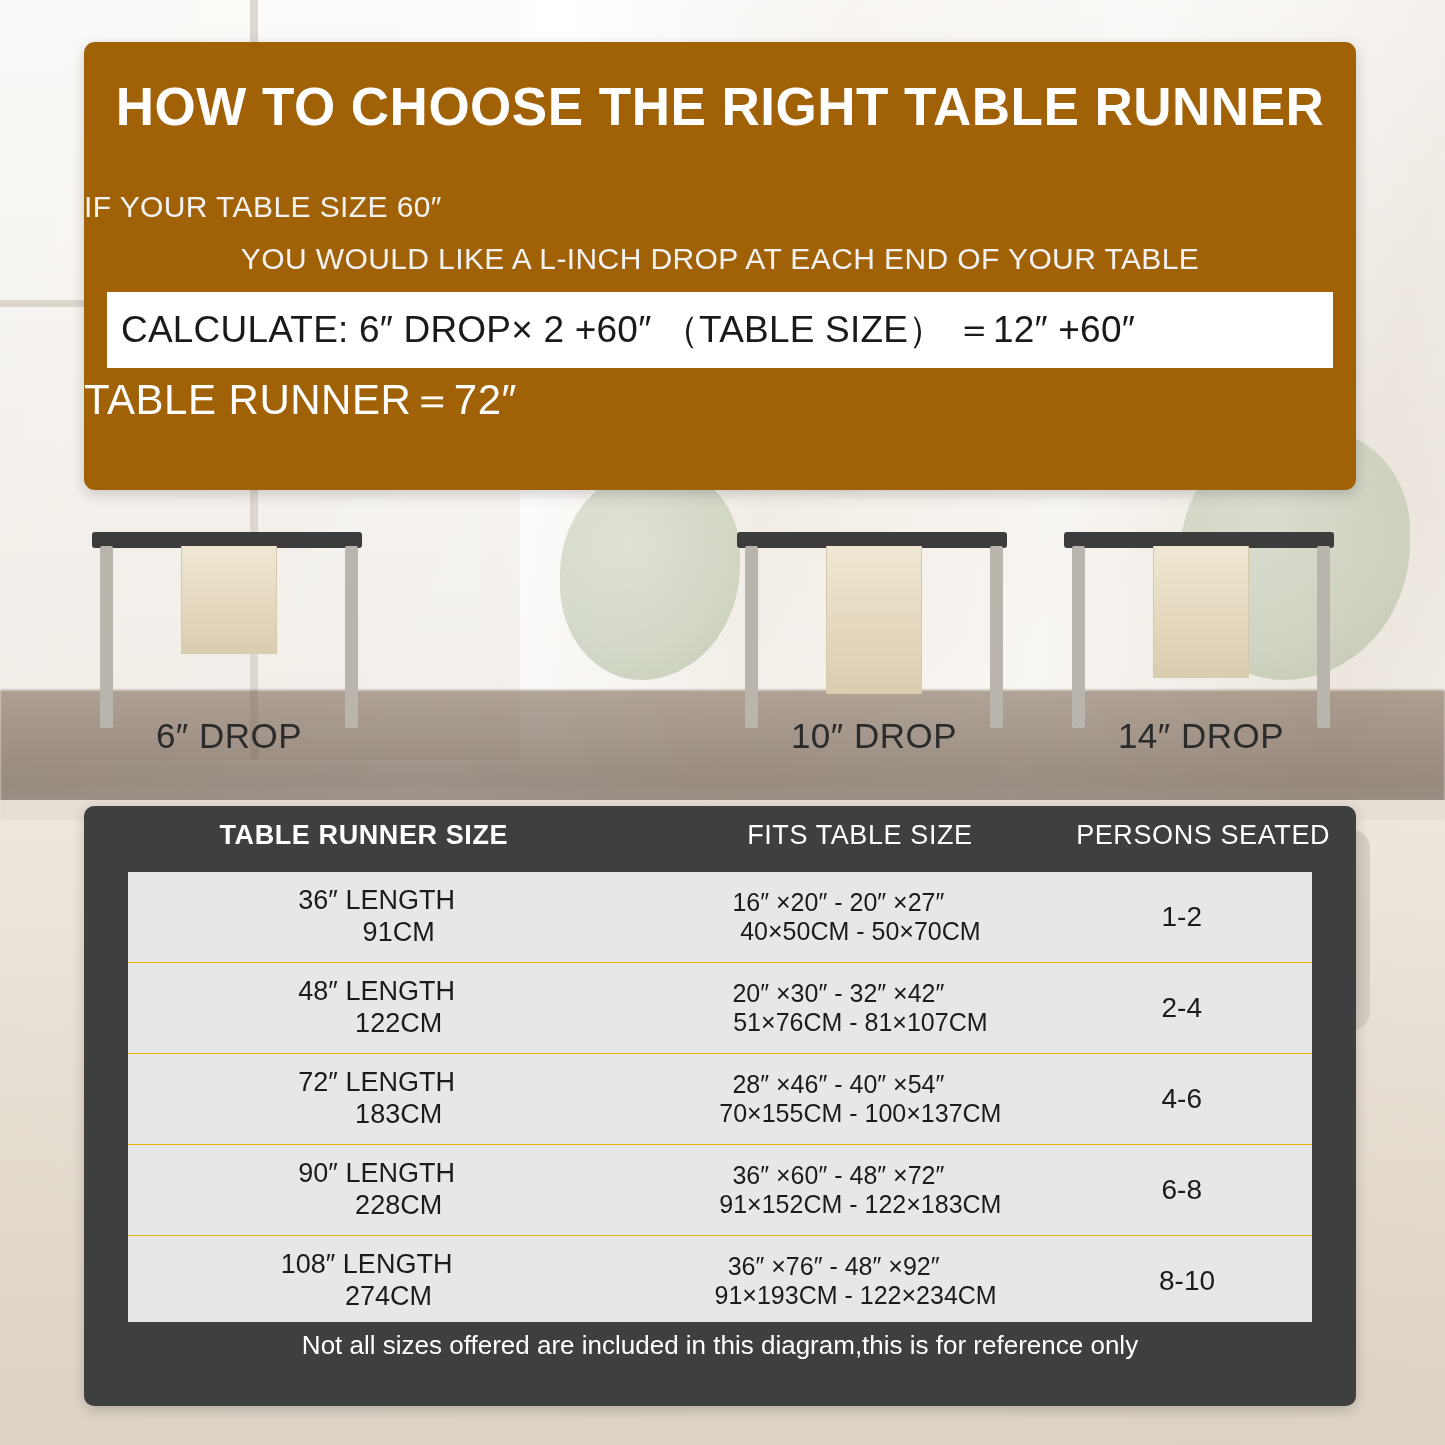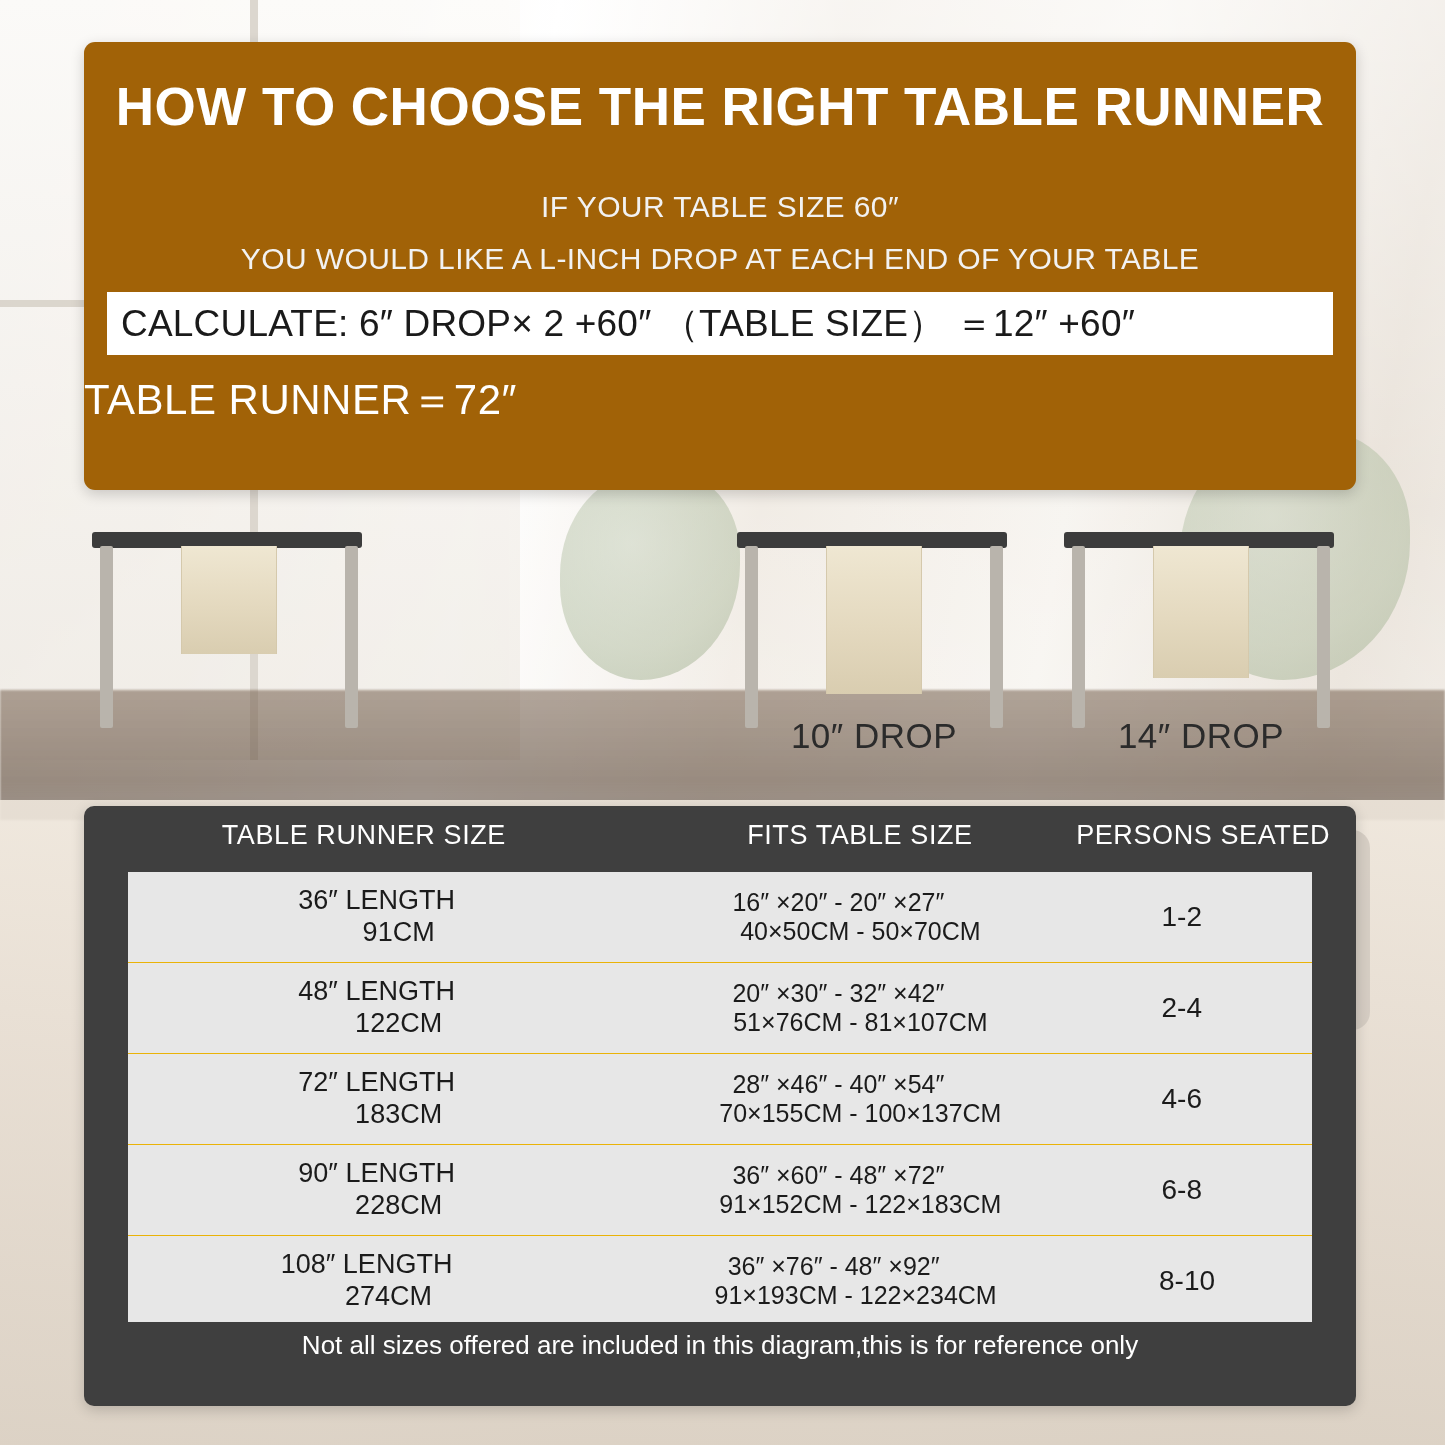--- a/index.html
+++ b/index.html
@@ -90,40 +90,40 @@
     color: #ffffff;
     font-size: 53px;
     font-weight: bold;
     letter-spacing: 0.5px;
     white-space: nowrap;
   }
   .subline1 {
     position: absolute;
     left: 0; right: 0;
     top: 148px;
-    text-align: center;
+    text-align: left;
     color: #f2f2f2;
     font-size: 30px;
     letter-spacing: 0.4px;
   }
   .subline2 {
     position: absolute;
     left: 0; right: 0;
     top: 200px;
     text-align: center;
     color: #f2f2f2;
     font-size: 30px;
     letter-spacing: 0.4px;
   }
   .calc-bar {
     position: absolute;
     left: 23px;
     top: 250px;
     width: 1226px;
-    height: 63px;
+    height: 76px;
     background: #ffffff;
     display: flex;
     align-items: center;
     padding: 16px 14px;
     box-sizing: border-box;
   }
   .calc-text {
     color: #1a1a1a;
     font-size: 37px;
     white-space: nowrap;
@@ -205,21 +205,21 @@
     box-shadow: 0 4px 14px rgba(0,0,0,0.18);
   }
   .tbl-head {
     position: absolute;
     left: 0; right: 0; top: 14px;
     display: flex;
     color: #ffffff;
     font-size: 27px;
     letter-spacing: 0.6px;
   }
-  .tbl-head .c1 { width: 44%; text-align: center; }
+  .tbl-head .c1 { width: 44%; text-align: center; font-weight: bold; }
   .tbl-head .c2 { width: 34%; text-align: center; }
   .tbl-head .c3 { width: 22%; }
 
   .tbl-body {
     position: absolute;
     left: 44px;
     top: 66px;
     width: 1184px;
     height: 450px;
     background: rgba(255,255,255,0.88);
@@ -284,20 +284,21 @@
     <div class="runner-line">TABLE RUNNER＝72″</div>
   </div>
 
   <div class="drops">
 
     <div class="drop-unit" style="left:0px;">
       <div class="tabletop"></div>
       <div class="tableleg left"></div>
       <div class="tableleg right"></div>
       <div class="runner-cloth" style="height:108px;"></div>
+      <div class="drop-label">6″  DROP</div>
     </div>
 
 
     <div class="drop-unit" style="left:645px;">
       <div class="tabletop"></div>
       <div class="tableleg left"></div>
       <div class="tableleg right"></div>
       <div class="runner-cloth" style="height:148px;"></div>
       <div class="drop-label">10″  DROP</div>
     </div>

